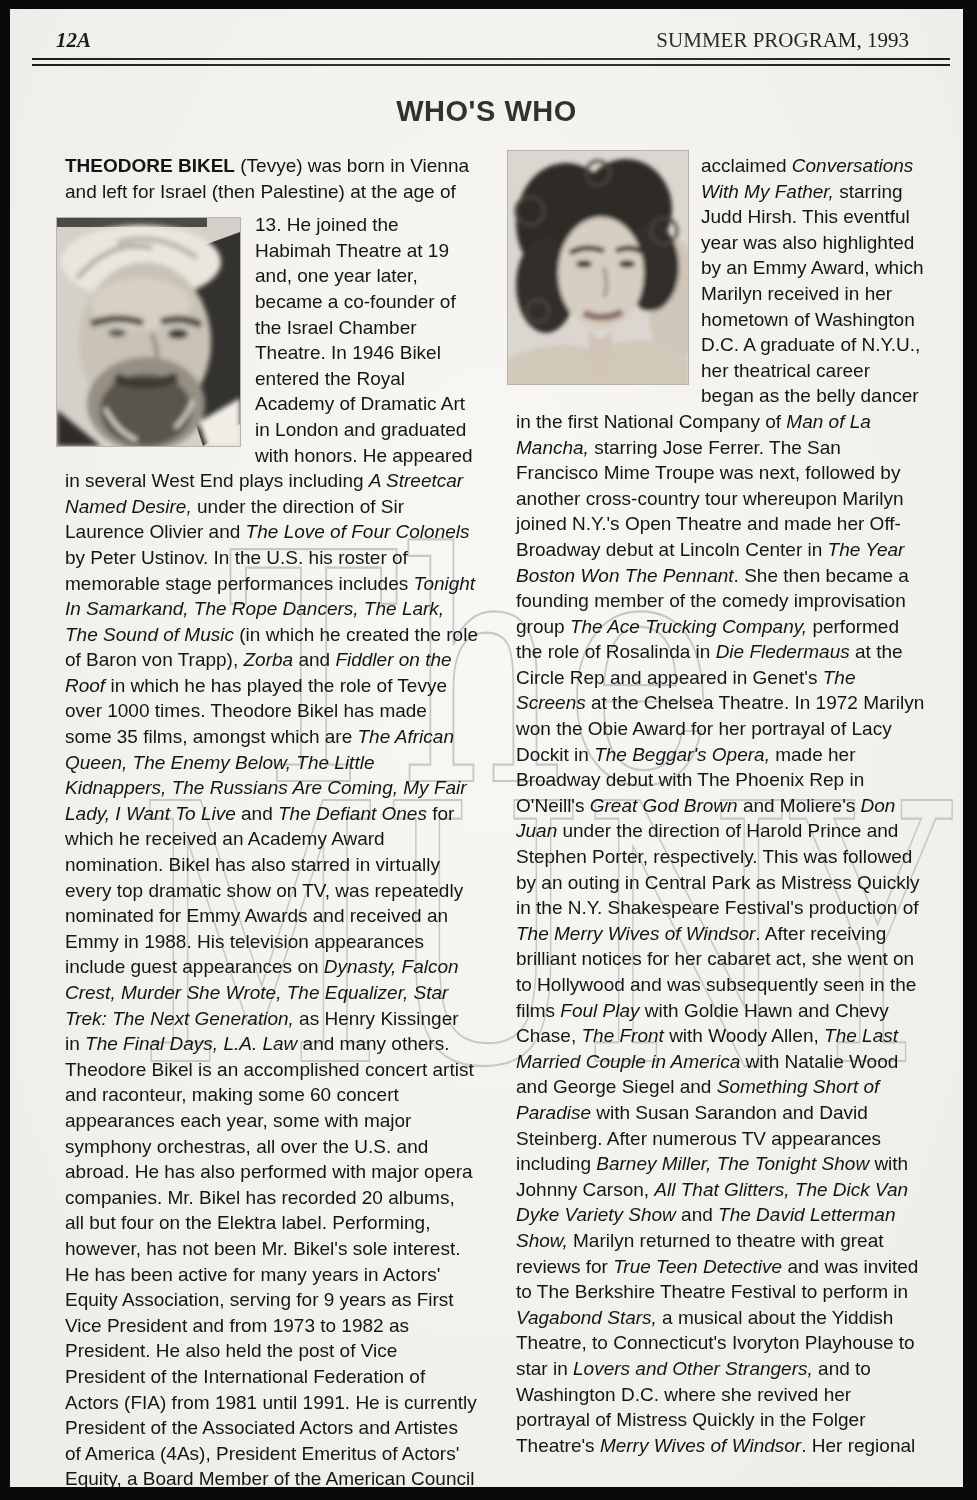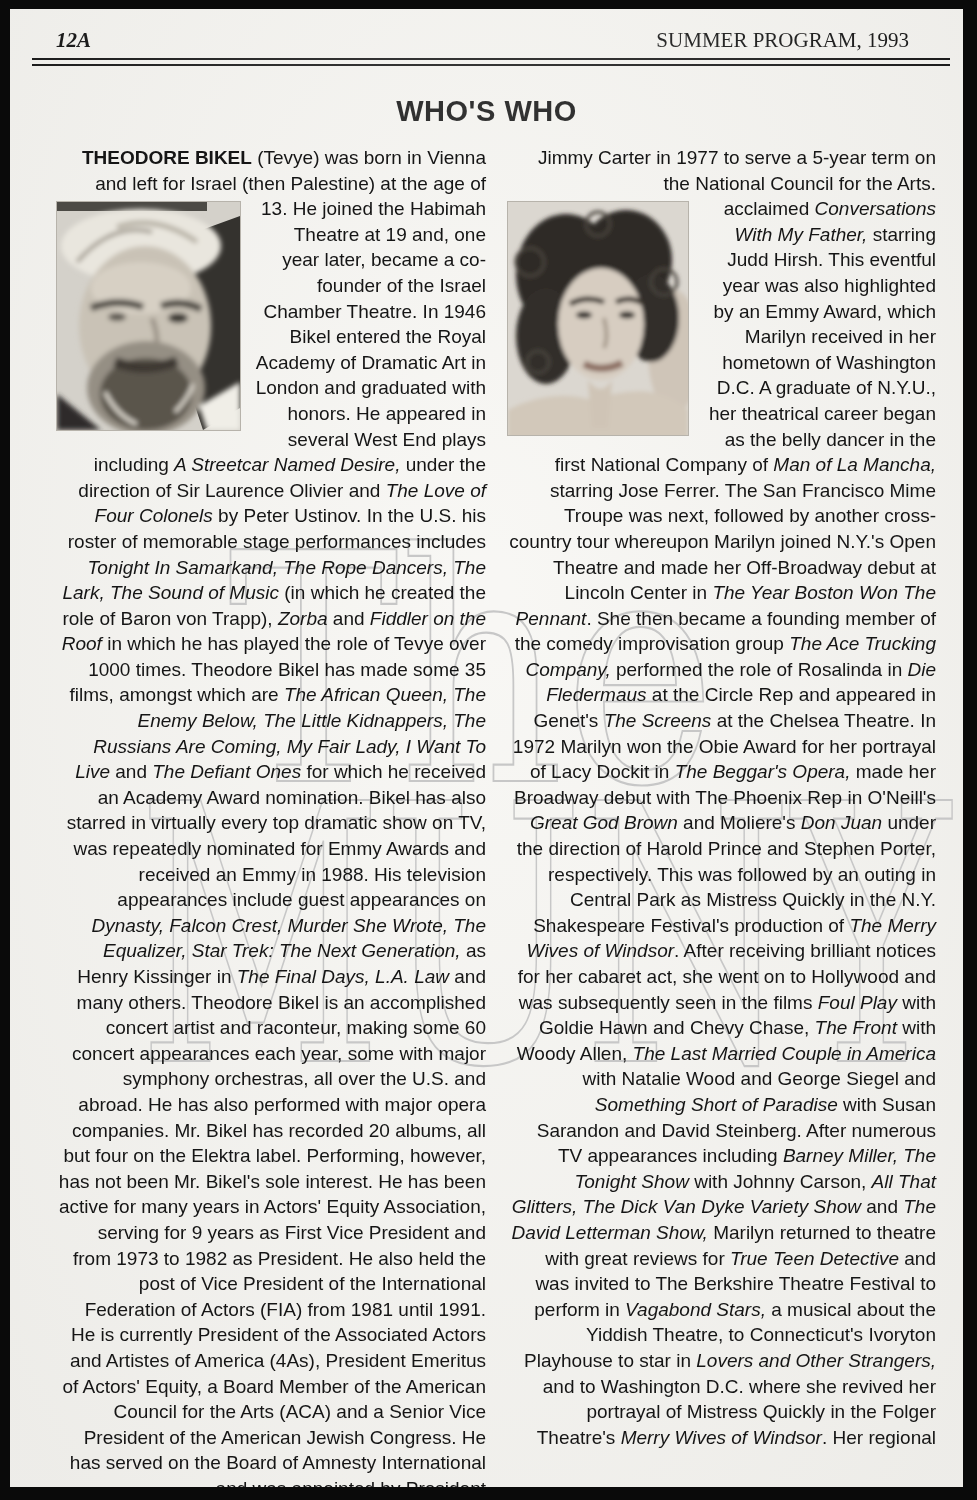--- a/index.html
+++ b/index.html
@@ -11,21 +11,21 @@
   .header{display:flex;justify-content:space-between;align-items:baseline;
     margin:19px 54px 0 46px;font-family:"Liberation Serif",serif;font-size:21px;color:#101010;}
   .pagenum{font-style:italic;font-weight:bold;}
   .rule{margin:5px 13px 0 22px;height:4px;border-top:2px solid #141414;border-bottom:2px solid #141414;}
   .title{margin:29px 0 0;text-align:center;font-size:29px;font-weight:bold;
     letter-spacing:.5px;color:#0e0e0e;font-family:"Liberation Sans",sans-serif;}
   .columns{position:relative;z-index:2;display:flex;gap:22px;padding:17px 27px 0 47px;
     font-size:19px;line-height:25.6px;color:#151515;}
   .col-left{width:429px;}
   .col-right{width:428px;}
-  .para{margin:0;text-align:right;}
+  .para{margin:8px;text-align:left;}
   .para.gap{margin-top:3px;}
   .b{font-weight:bold;}
   .i{font-style:italic;}
   .photo{float:left;background:#cfccc6;box-shadow:0 0 0 1px #b7b3ab;}
   .photo-bikel{width:183px;height:228px;margin:6px 15px 3px 0;}
   .photo-sokol{width:180px;height:233px;margin:6px 13px 3px 0;}
   .photo svg{display:block;width:100%;height:100%;}
   .watermark{position:absolute;left:0;top:0;z-index:1;pointer-events:none;}
 </style>
 </head>
@@ -82,21 +82,20 @@
               <path d="M118,210 Q132,196 136,182" stroke="#d9d4ca" stroke-width="4" fill="none"></path>
               <path d="M0,192 L44,228 L0,228 Z" fill="#2e2c29"></path>
               <path d="M142,204 L183,180 L183,228 L150,228 Z" fill="#f0eee7"></path>
             </g>
           </svg>
         </div>
         <p class="para"><span>13. He joined the Habimah Theatre at 19 and, one year later, became a co-founder of the Israel Chamber Theatre. In 1946 Bikel entered the Royal Academy of Dramatic Art in London and graduated with honors. He appeared in several West End plays including </span><span class="i">A Streetcar Named Desire,</span><span> under the direction of Sir Laurence Olivier and </span><span class="i">The Love of Four Colonels</span><span> by Peter Ustinov. In the U.S. his roster of memorable stage performances includes </span><span class="i">Tonight In Samarkand, The Rope Dancers, The Lark, The Sound of Music</span><span> (in which he created the role of Baron von Trapp), </span><span class="i">Zorba</span><span> and </span><span class="i">Fiddler on the Roof</span><span> in which he has played the role of Tevye over 1000 times. Theodore Bikel has made some 35 films, amongst which are </span><span class="i">The African Queen, The Enemy Below, The Little Kidnappers, The Russians Are Coming, My Fair Lady, I Want To Live</span><span> and </span><span class="i">The Defiant Ones</span><span> for which he received an Academy Award nomination. Bikel has also starred in virtually every top dramatic show on TV, was repeatedly nominated for Emmy Awards and received an Emmy in 1988. His television appearances include guest appearances on </span><span class="i">Dynasty, Falcon Crest, Murder She Wrote, The Equalizer, Star Trek: The Next Generation,</span><span> as Henry Kissinger in </span><span class="i">The Final Days, L.A. Law</span><span> and many others. Theodore Bikel is an accomplished concert artist and raconteur, making some 60 concert appearances each year, some with major symphony orchestras, all over the U.S. and abroad. He has also performed with major opera companies. Mr. Bikel has recorded 20 albums, all but four on the Elektra label. Performing, however, has not been Mr. Bikel's sole interest. He has been active for many years in Actors' Equity Association, serving for 9 years as First Vice President and from 1973 to 1982 as President. He also held the post of Vice President of the International Federation of Actors (FIA) from 1981 until 1991. He is currently President of the Associated Actors and Artistes of America (4As), President Emeritus of Actors' Equity, a Board Member of the American Council for the Arts (ACA) and a Senior Vice President of the American Jewish Congress. He has served on the Board of Amnesty International and was appointed by President</span></p>
       </div>
 
       <div class="col-right">
-        <p class="para"><span>Jimmy Carter in 1977 to serve a 5-year term on the National Council for the Arts.</span></p>
 
         <div class="photo photo-sokol">
           <svg viewBox="0 0 180 233" preserveAspectRatio="none">
             <defs>
                 <filter id="bl2" x="-20%" y="-20%" width="140%" height="140%">
                   <feGaussianBlur stdDeviation="2"></feGaussianBlur>
                 </filter>
               </defs>
             <rect width="180" height="233" fill="#dbd7d0"></rect>
             <g filter="url(#bl2)">

